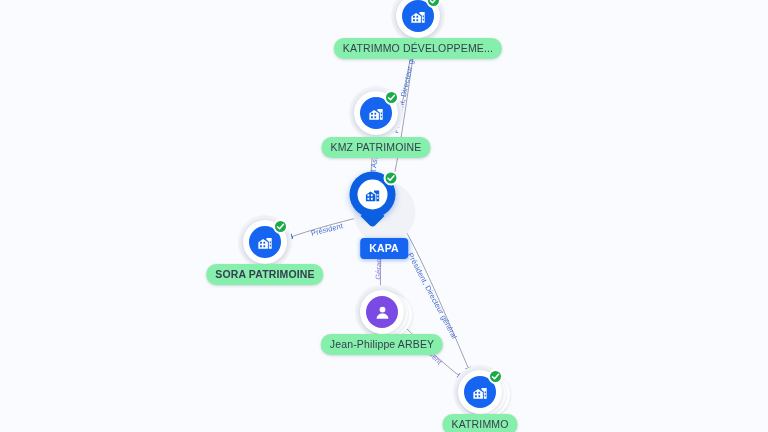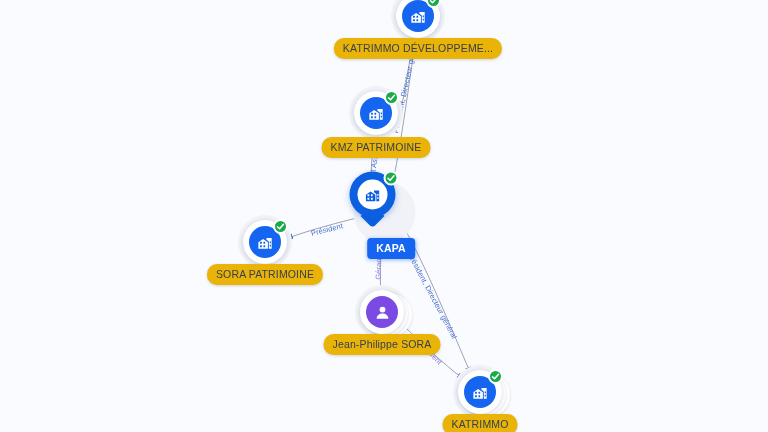--- a/index.html
+++ b/index.html
@@ -119,21 +119,21 @@
     transform: translateX(-50%) rotate(45deg);
     border-radius: 0 0 4px 0;
   }
 
   
   .label {
     position: absolute;
     left: 50%;
     transform: translateX(-50%);
     white-space: nowrap;
-    background: #eab308;
+    background: #86efac;
     color: #35404f;
     font-size: 10.5px;
     line-height: 1;
     padding: 5px 9px;
     border-radius: 10px;
     box-shadow: 0 1px 3px rgba(30,50,90,.20);
     letter-spacing: .15px;
   }
   .label.selected {
     background: #1565f0;
@@ -240,56 +240,56 @@
                 </svg>
               </div>
             </div>
             <div class="check" style="right: -3px; top: -1px;">
               <svg width="9" height="9" viewBox="0 0 24 24" fill="none" stroke="#ffffff" stroke-width="4" stroke-linecap="round" stroke-linejoin="round">
                 <path d="M4 12.5 L9.5 18 L20 6"></path>
               </svg>
             </div>
           </div>
         </div>
-        <div class="label selected" style="top: 26px; margin-left: 7px;">KAPA</div>
+        <div class="label selected" style="top: 26px;">KAPA</div>
       </div>
       <div class="node" style="left: 265px; top: 242px;">
         <div class="marker-wrap">
           <div class="halo" style="width: 54px; height: 54px;"></div>
           <div class="disc">
             <div class="inner">
               <svg width="19" height="19" viewBox="0 0 24 24" fill="#ffffff">
                 <path d="M3 20v-8.2l6-4.3 6 4.3V20H3zm2-2h2.4v-2.6H5V18zm4.4 0h2.2v-2.6H9.4V18zM5 13.6h2.4V11H5v2.6zm4.4 0h2.2V11H9.4v2.6z"></path>
                 <path d="M16.2 20V10.6l-3-2.1V6.2h6.6V20h-3.6zm1.1-3.1h1.6v-2.1h-1.6v2.1zm0-4.1h1.6v-2.1h-1.6v2.1z"></path>
               </svg>
             </div>
             <div class="check">
               <svg width="9" height="9" viewBox="0 0 24 24" fill="none" stroke="#ffffff" stroke-width="4" stroke-linecap="round" stroke-linejoin="round">
                 <path d="M4 12.5 L9.5 18 L20 6"></path>
               </svg>
             </div>
           </div>
         </div>
-        <div class="label" style="top: 22px;">SORA PATRIMOINE</div>
+        <div class="label" style="top: 22px; font-weight: bold;">SORA PATRIMOINE</div>
       </div>
       <div class="node" style="left: 382px; top: 312px;">
         <div class="marker-wrap">
           <div class="halo" style="width: 54px; height: 54px;"></div>
           <div class="stack s1"></div>
           <div class="stack s2"></div>
           <div class="disc person">
             <div class="inner">
               <svg width="19" height="19" viewBox="0 0 24 24" fill="#ffffff">
                 <circle cx="12" cy="8.3" r="3.7"></circle>
                 <path d="M4.6 20c0-4.1 3.3-6.6 7.4-6.6s7.4 2.5 7.4 6.6H4.6z"></path>
               </svg>
             </div>
           </div>
         </div>
-        <div class="label" style="top: 22px;">Jean-Philippe SORA</div>
+        <div class="label" style="top: 22px;">Jean-Philippe ARBEY</div>
       </div>
       <div class="node" style="left: 480px; top: 392px;">
         <div class="marker-wrap">
           <div class="halo" style="width: 54px; height: 54px;"></div>
           <div class="stack s1"></div>
           <div class="stack s2"></div>
           <div class="disc">
             <div class="inner">
               <svg width="19" height="19" viewBox="0 0 24 24" fill="#ffffff">
                 <path d="M3 20v-8.2l6-4.3 6 4.3V20H3zm2-2h2.4v-2.6H5V18zm4.4 0h2.2v-2.6H9.4V18zM5 13.6h2.4V11H5v2.6zm4.4 0h2.2V11H9.4v2.6z"></path>

